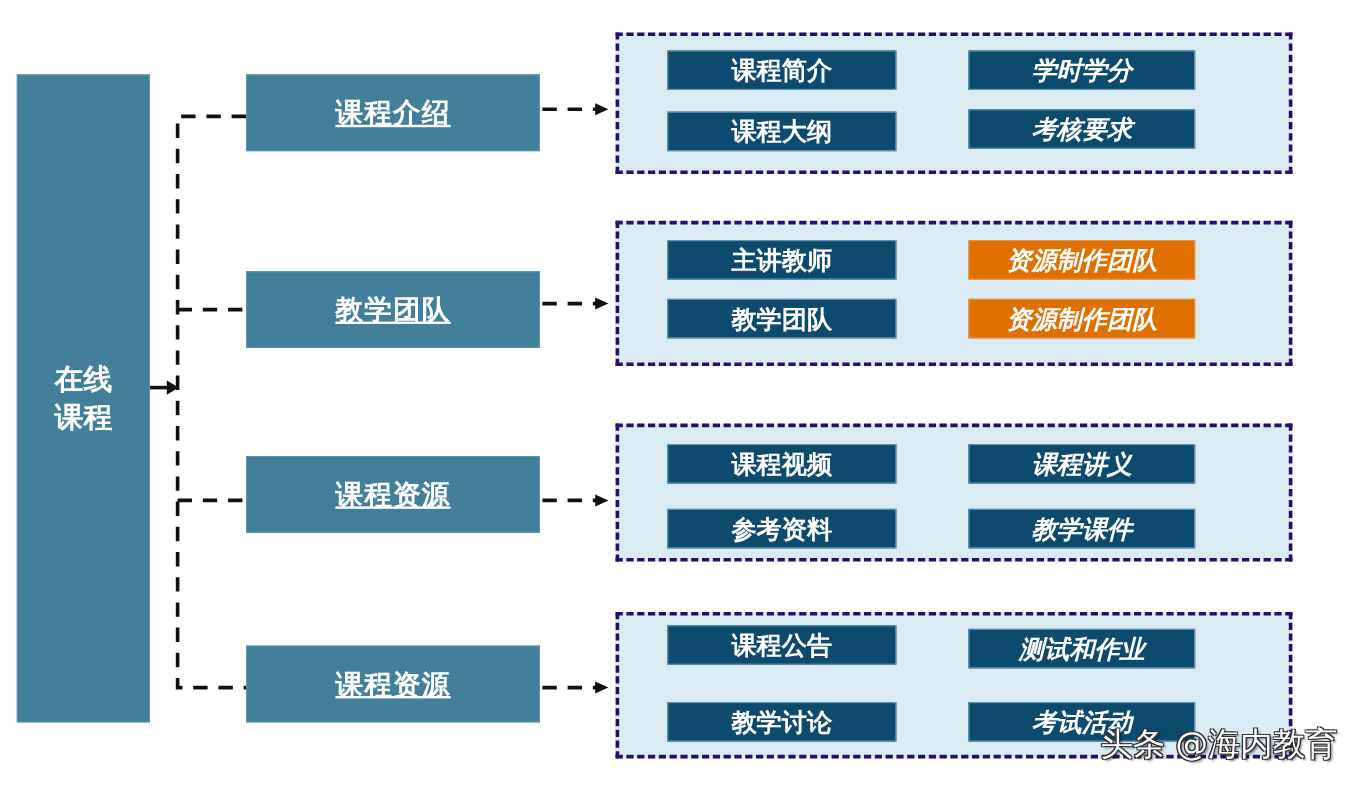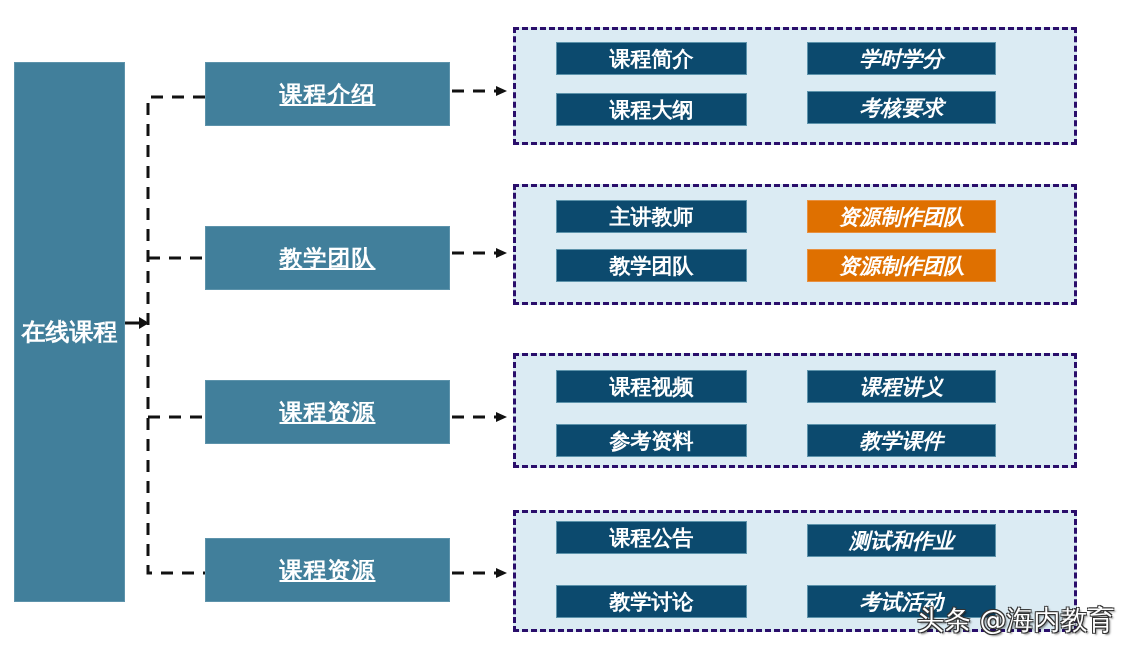--- a/index.html
+++ b/index.html
@@ -2,21 +2,21 @@
 <html><head>
 <meta charset="utf-8">
 <style>
   html, body { margin: 0; padding: 0; background: #ffffff; }
   body { width: 1131px; height: 655px; position: relative; overflow: hidden;
          font-family: "DejaVu Sans", "Liberation Sans", sans-serif; }
   .box { position: absolute; background: #417f9b; color: #ffffff; font-weight: bold;
          display: flex; align-items: center; justify-content: center; box-sizing: border-box;
          border: 1px solid #5d93ab; }
   .root { left: 14px; top: 62px; width: 111px; height: 540px; font-size: 24px; line-height: 32px;
-          text-align: center; flex-direction: row; }
+          text-align: center; flex-direction: column; }
   .cat { left: 205px; width: 245px; height: 64px; font-size: 23px; letter-spacing: 1px; text-decoration: underline; }
   .group { position: absolute; left: 513px; width: 564px; background: #dbebf3;
            border: 3px dashed #2a0e6b; box-sizing: border-box; }
   .sub { position: absolute; height: 33px; font-size: 21px; background: #0c4a6e; }
   .sub.left { left: 40px; width: 191px; }
   .sub.right { left: 291px; width: 189px; font-style: italic; }
   .sub.orange { background: #df7000; border-color: #e89040; }
   svg.lines { position: absolute; left: 0; top: 0; pointer-events: none; }
   .watermark { position: absolute; left: 902px; top: 602px; font-size: 27px; color: #ffffff;
                text-shadow: -1px -1px 0 #333, 1px -1px 0 #333, -1px 1px 0 #333, 1px 1px 0 #333, 2px 2px 2px rgba(0,0,0,0.5);

